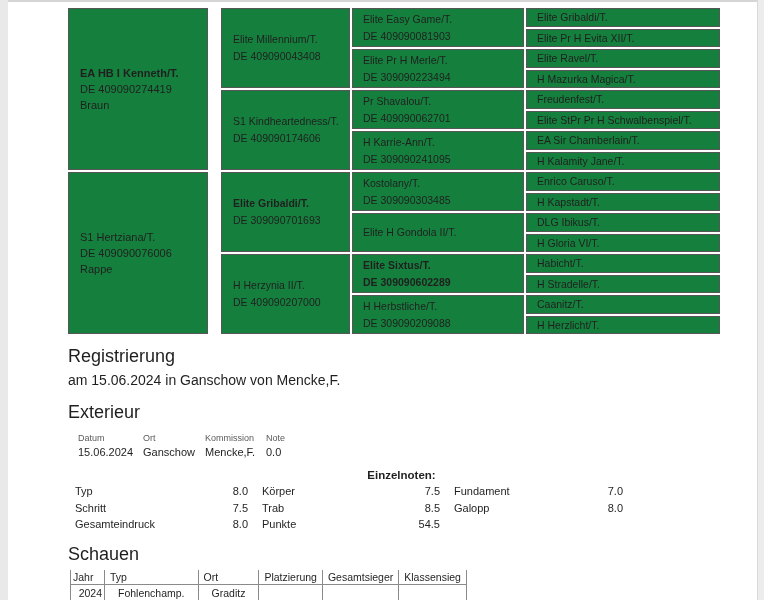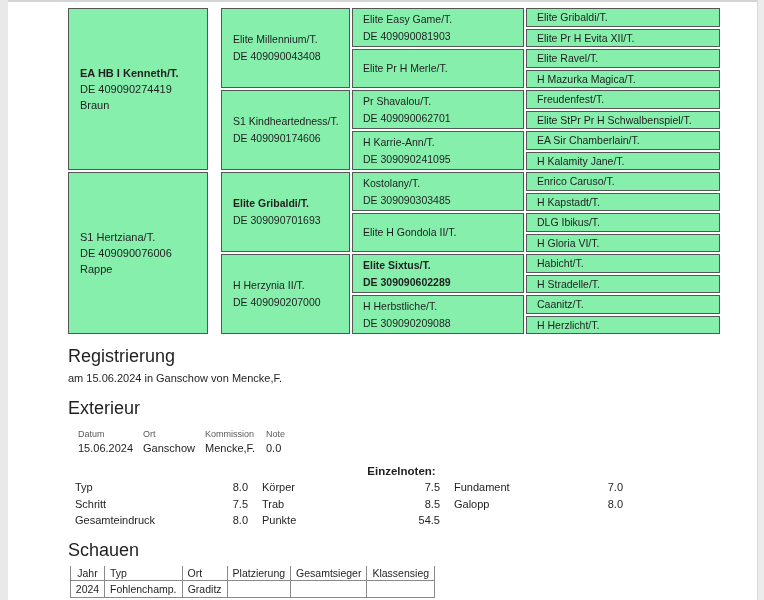--- a/index.html
+++ b/index.html
@@ -21,41 +21,41 @@
   .pedigree {
     margin-top: 8px;
     display: grid;
     grid-template-columns: 140px 140px 172px 194px;
     grid-template-rows: repeat(16, 1fr);
     gap: 2px;
     height: 326px;
   }
   .cell {
     border: 1px solid #565656;
-    background: #86efac;
+    background: #15803d;
     display: flex;
     flex-direction: column;
     justify-content: center;
     padding-left: 11px;
     padding-right: 4px;
     font-size: 10.5px;
     line-height: 16px;
     overflow: hidden;
     white-space: nowrap;
   }
   .cell.g1 { line-height: 16px; font-size: 11px; }
   .cell.g2 { line-height: 17px; margin-left: 11px; }
   .cell.g3 { line-height: 17px; padding-left: 10px; }
   .cell.g4 { line-height: 12px; padding-left: 10px; }
   .bold { font-weight: bold; }
 
   
   .section-heading { font-size: 18px; font-weight: normal; }
   .reg-heading { margin-top: 12px; }
-  .reg-text { margin-top: 5px; font-size: 11px; }
+  .reg-text { margin-top: 5px; font-size: 14px; }
   .ext-heading { margin-top: 14px; }
 
   .ext-table {
     margin-top: 8px; margin-left: 10px;
     display: grid;
     grid-template-columns: 65px 62px 61px 50px;
   }
   .ext-col-label { font-size: 9px; color: #5a5a5a; height: 14px; line-height: 14px; }
   .ext-value { font-size: 11px; height: 15px; line-height: 15px; }
 
@@ -81,25 +81,25 @@
     border: 1px solid #8a8a8a;
     border-top: none;
     height: 15px;
     padding: 0 5px;
     text-align: left;
     white-space: nowrap;
   }
   .schauen-table td {
     border: 1px solid #8a8a8a;
     height: 17px;
-    padding: 0 5px;
+    padding: 0 13px;
     text-align: right;
     white-space: nowrap;
   }
-  .schauen-table .c-jahr { text-align: center; padding: 0 2px; }
+  .schauen-table .c-jahr { padding: 0 2px; }
 </style>
 </head>
 <body>
 
 <div class="viewport">
   <div class="edge-top"></div>
 
   <div class="page">
 
     <div class="pedigree">
@@ -131,20 +131,21 @@
         <div>H Herzynia II/T.</div>
         <div>DE 409090207000</div>
       </div>
 
       <div class="cell g3" style="grid-area:1/3/3/4">
         <div>Elite Easy Game/T.</div>
         <div>DE 409090081903</div>
       </div>
       <div class="cell g3" style="grid-area:3/3/5/4">
         <div>Elite Pr H Merle/T.</div>
+        <div>DE 309090223494</div>
       </div>
       <div class="cell g3" style="grid-area:5/3/7/4">
         <div>Pr Shavalou/T.</div>
         <div>DE 409090062701</div>
       </div>
       <div class="cell g3" style="grid-area:7/3/9/4">
         <div>H Karrie-Ann/T.</div>
         <div>DE 309090241095</div>
       </div>
       <div class="cell g3" style="grid-area:9/3/11/4">

